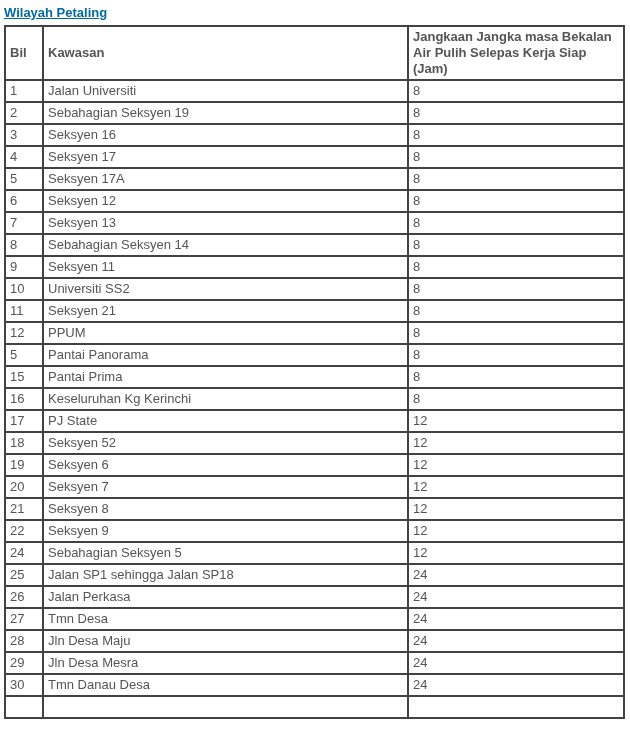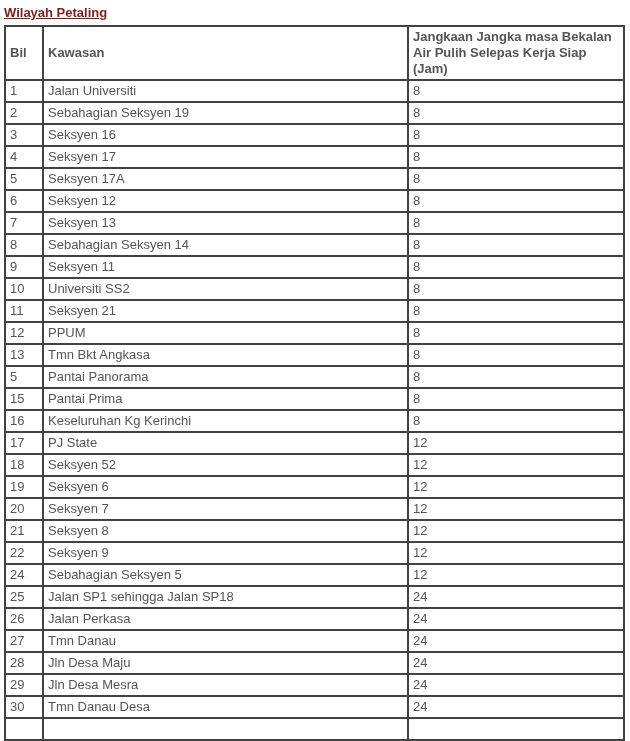--- a/index.html
+++ b/index.html
@@ -12,21 +12,21 @@
     font-family: "Liberation Sans", sans-serif;
     color: #555555;
   }
   .page { padding: 3px 0 0 4px; }
   .page-title {
     display: inline-block;
     font-size: 13px;
     font-weight: bold;
     line-height: 15px;
     text-decoration: underline;
-    color: #7f1d1d;
+    color: #0369a1;
     margin: 0 0 5px 0;
   }
   table.data-table {
     table-layout: fixed;
     width: 619px;
     border-collapse: separate;
     border-spacing: 0;
     border: 1px solid #424242;
   }
   table.data-table th,
@@ -120,25 +120,20 @@
           <td>11</td>
           <td>Seksyen 21</td>
           <td>8</td>
         </tr>
         <tr>
           <td>12</td>
           <td>PPUM</td>
           <td>8</td>
         </tr>
         <tr>
-          <td>13</td>
-          <td>Tmn Bkt Angkasa</td>
-          <td>8</td>
-        </tr>
-        <tr>
           <td>5</td>
           <td>Pantai Panorama</td>
           <td>8</td>
         </tr>
         <tr>
           <td>15</td>
           <td>Pantai Prima</td>
           <td>8</td>
         </tr>
         <tr>
@@ -186,21 +181,21 @@
           <td>Jalan SP1 sehingga Jalan SP18</td>
           <td>24</td>
         </tr>
         <tr>
           <td>26</td>
           <td>Jalan Perkasa</td>
           <td>24</td>
         </tr>
         <tr>
           <td>27</td>
-          <td>Tmn Danau</td>
+          <td>Tmn Desa</td>
           <td>24</td>
         </tr>
         <tr>
           <td>28</td>
           <td>Jln Desa Maju</td>
           <td>24</td>
         </tr>
         <tr>
           <td>29</td>
           <td>Jln Desa Mesra</td>

